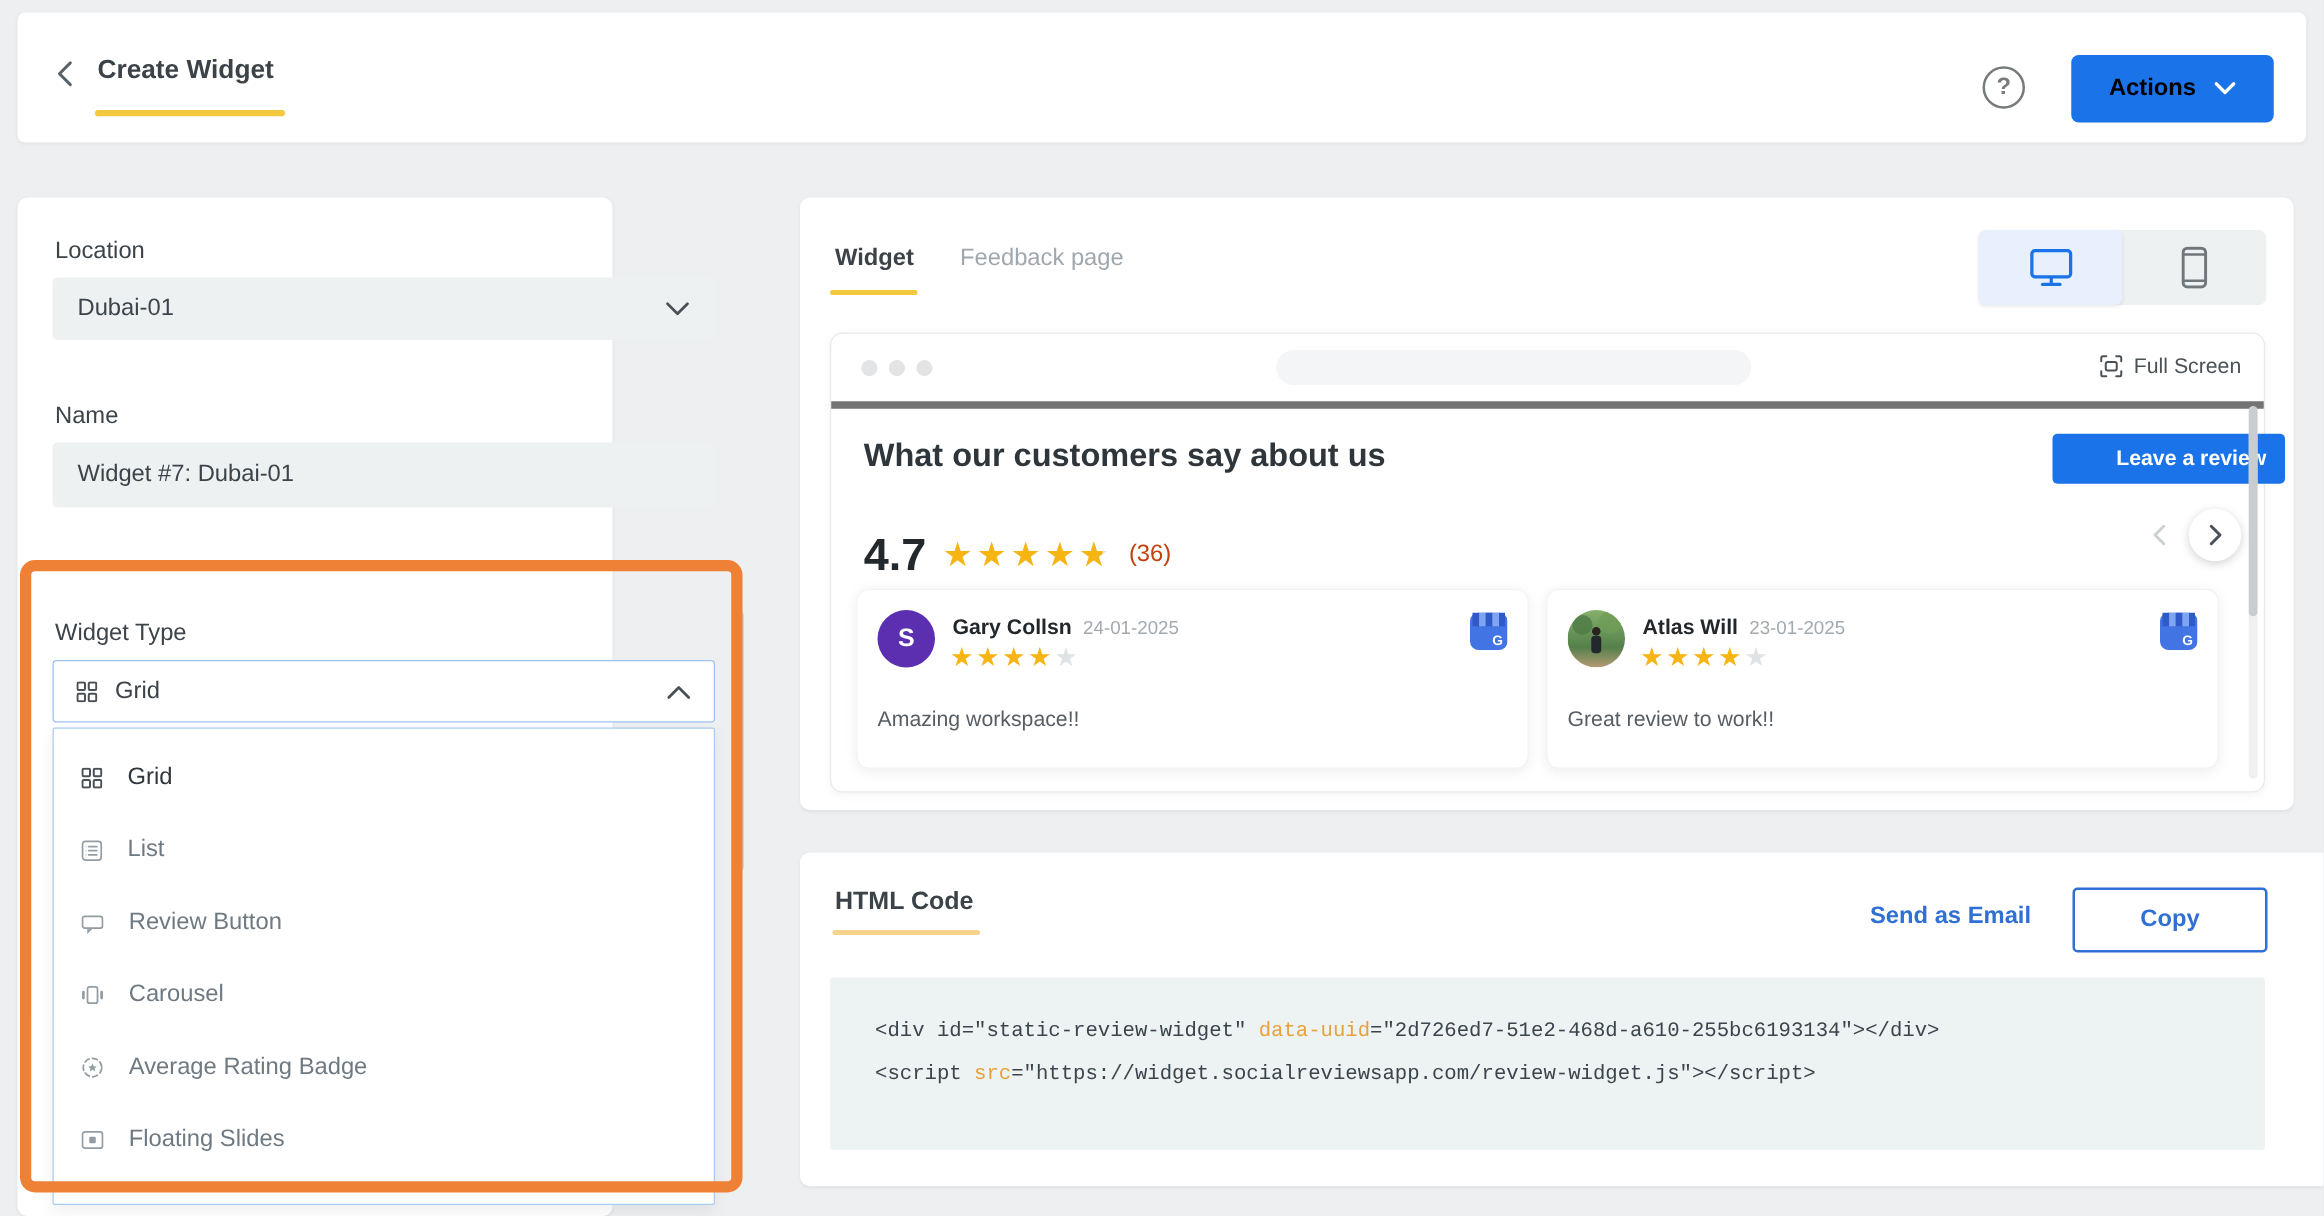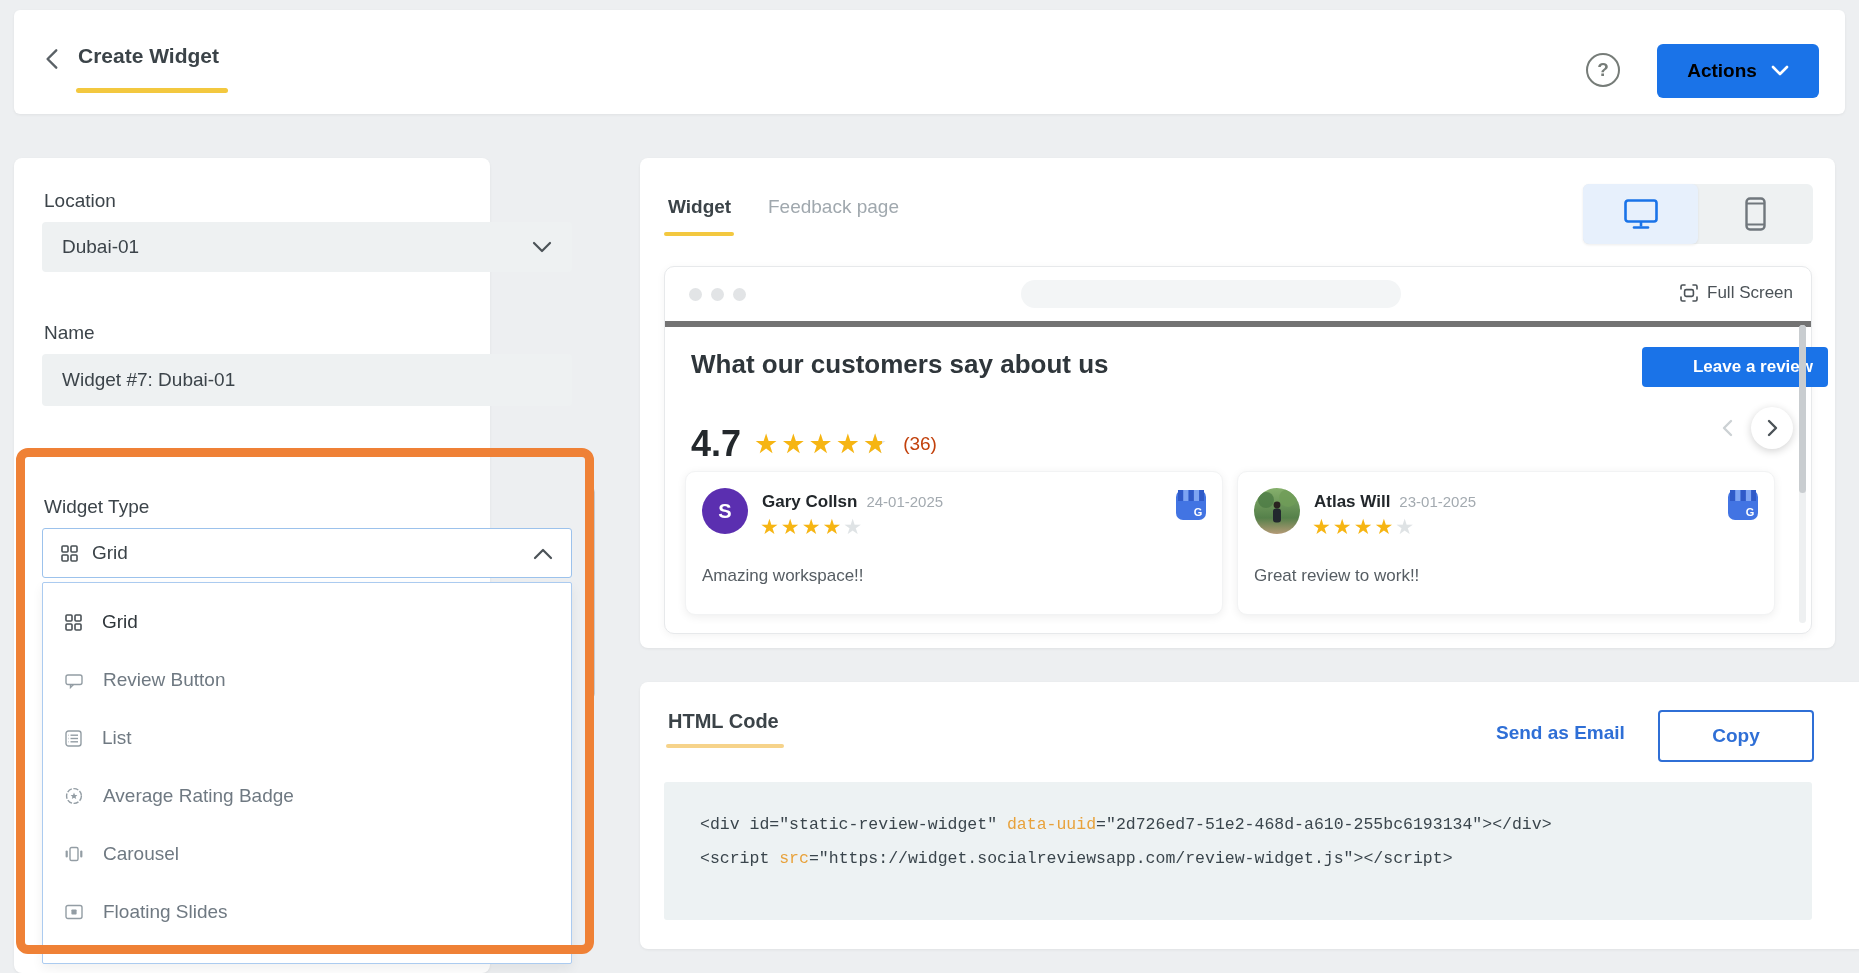--- a/index.html
+++ b/index.html
@@ -150,56 +150,56 @@
           <g fill="none" stroke="currentColor" stroke-width="1.6">
             <rect x="1" y="1" width="6" height="6" rx="1"></rect>
               <rect x="10" y="1" width="6" height="6" rx="1"></rect>
             <rect x="1" y="10" width="6" height="6" rx="1"></rect>
               <rect x="10" y="10" width="6" height="6" rx="1"></rect>
           </g>
         </svg>
         <span>Grid</span>
       </div>
       <div class="dd-item">
-        <svg width="18" height="17" viewBox="0 0 18 17">
-          <g fill="none" stroke="currentColor" stroke-width="1.4">
-            <rect x="1" y="3" width="16" height="9.5" rx="2"></rect>
-            <path d="M5.5 12.5 L5.5 15.5 L8.5 12.5"></path>
-          </g>
-        </svg>
-        <span>Review Button</span>
-      </div>
-      <div class="dd-item">
         <svg width="17" height="17" viewBox="0 0 17 17">
           <g fill="none" stroke="currentColor" stroke-width="1.4">
             <rect x="1" y="1" width="15" height="15" rx="2.5"></rect>
             <line x1="5.5" y1="5.2" x2="13" y2="5.2"></line>
               <line x1="5.5" y1="8.5" x2="13" y2="8.5"></line>
               <line x1="5.5" y1="11.8" x2="13" y2="11.8"></line>
             <line x1="3.6" y1="5.2" x2="4" y2="5.2"></line>
               <line x1="3.6" y1="8.5" x2="4" y2="8.5"></line>
               <line x1="3.6" y1="11.8" x2="4" y2="11.8"></line>
           </g>
         </svg>
         <span>List</span>
       </div>
       <div class="dd-item">
-        <svg width="18" height="18" viewBox="0 0 18 18">
-          <circle cx="9" cy="9" r="7.4" fill="none" stroke="currentColor" stroke-width="1.4" stroke-dasharray="5.2 1.6"></circle>
-          <path d="M9 5.6 L10 7.9 L12.4 8.1 L10.6 9.7 L11.2 12.1 L9 10.8 L6.8 12.1 L7.4 9.7 L5.6 8.1 L8 7.9 Z" fill="currentColor"></path>
-        </svg>
-        <span>Average Rating Badge</span>
+        <svg width="18" height="17" viewBox="0 0 18 17">
+          <g fill="none" stroke="currentColor" stroke-width="1.4">
+            <rect x="1" y="3" width="16" height="9.5" rx="2"></rect>
+            <path d="M5.5 12.5 L5.5 15.5 L8.5 12.5"></path>
+          </g>
+        </svg>
+        <span>Review Button</span>
       </div>
       <div class="dd-item">
         <svg width="18" height="16" viewBox="0 0 18 16">
           <rect x="5" y="1.5" width="8" height="13" rx="1.6" fill="none" stroke="currentColor" stroke-width="1.4"></rect>
           <rect x="0.6" y="4.5" width="2.2" height="7" rx="1.1" fill="currentColor"></rect>
           <rect x="15.2" y="4.5" width="2.2" height="7" rx="1.1" fill="currentColor"></rect>
         </svg>
         <span>Carousel</span>
+      </div>
+      <div class="dd-item">
+        <svg width="18" height="18" viewBox="0 0 18 18">
+          <circle cx="9" cy="9" r="7.4" fill="none" stroke="currentColor" stroke-width="1.4" stroke-dasharray="5.2 1.6"></circle>
+          <path d="M9 5.6 L10 7.9 L12.4 8.1 L10.6 9.7 L11.2 12.1 L9 10.8 L6.8 12.1 L7.4 9.7 L5.6 8.1 L8 7.9 Z" fill="currentColor"></path>
+        </svg>
+        <span>Average Rating Badge</span>
       </div>
       <div class="dd-item">
         <svg width="18" height="16" viewBox="0 0 18 16">
           <rect x="1" y="1.5" width="16" height="13" rx="2" fill="none" stroke="currentColor" stroke-width="1.4"></rect>
           <rect x="6.4" y="5.4" width="5.2" height="5.2" rx="0.8" fill="currentColor"></rect>
         </svg>
         <span>Floating Slides</span>
       </div>
     </div>
     <div class="panel-scroll"></div>

